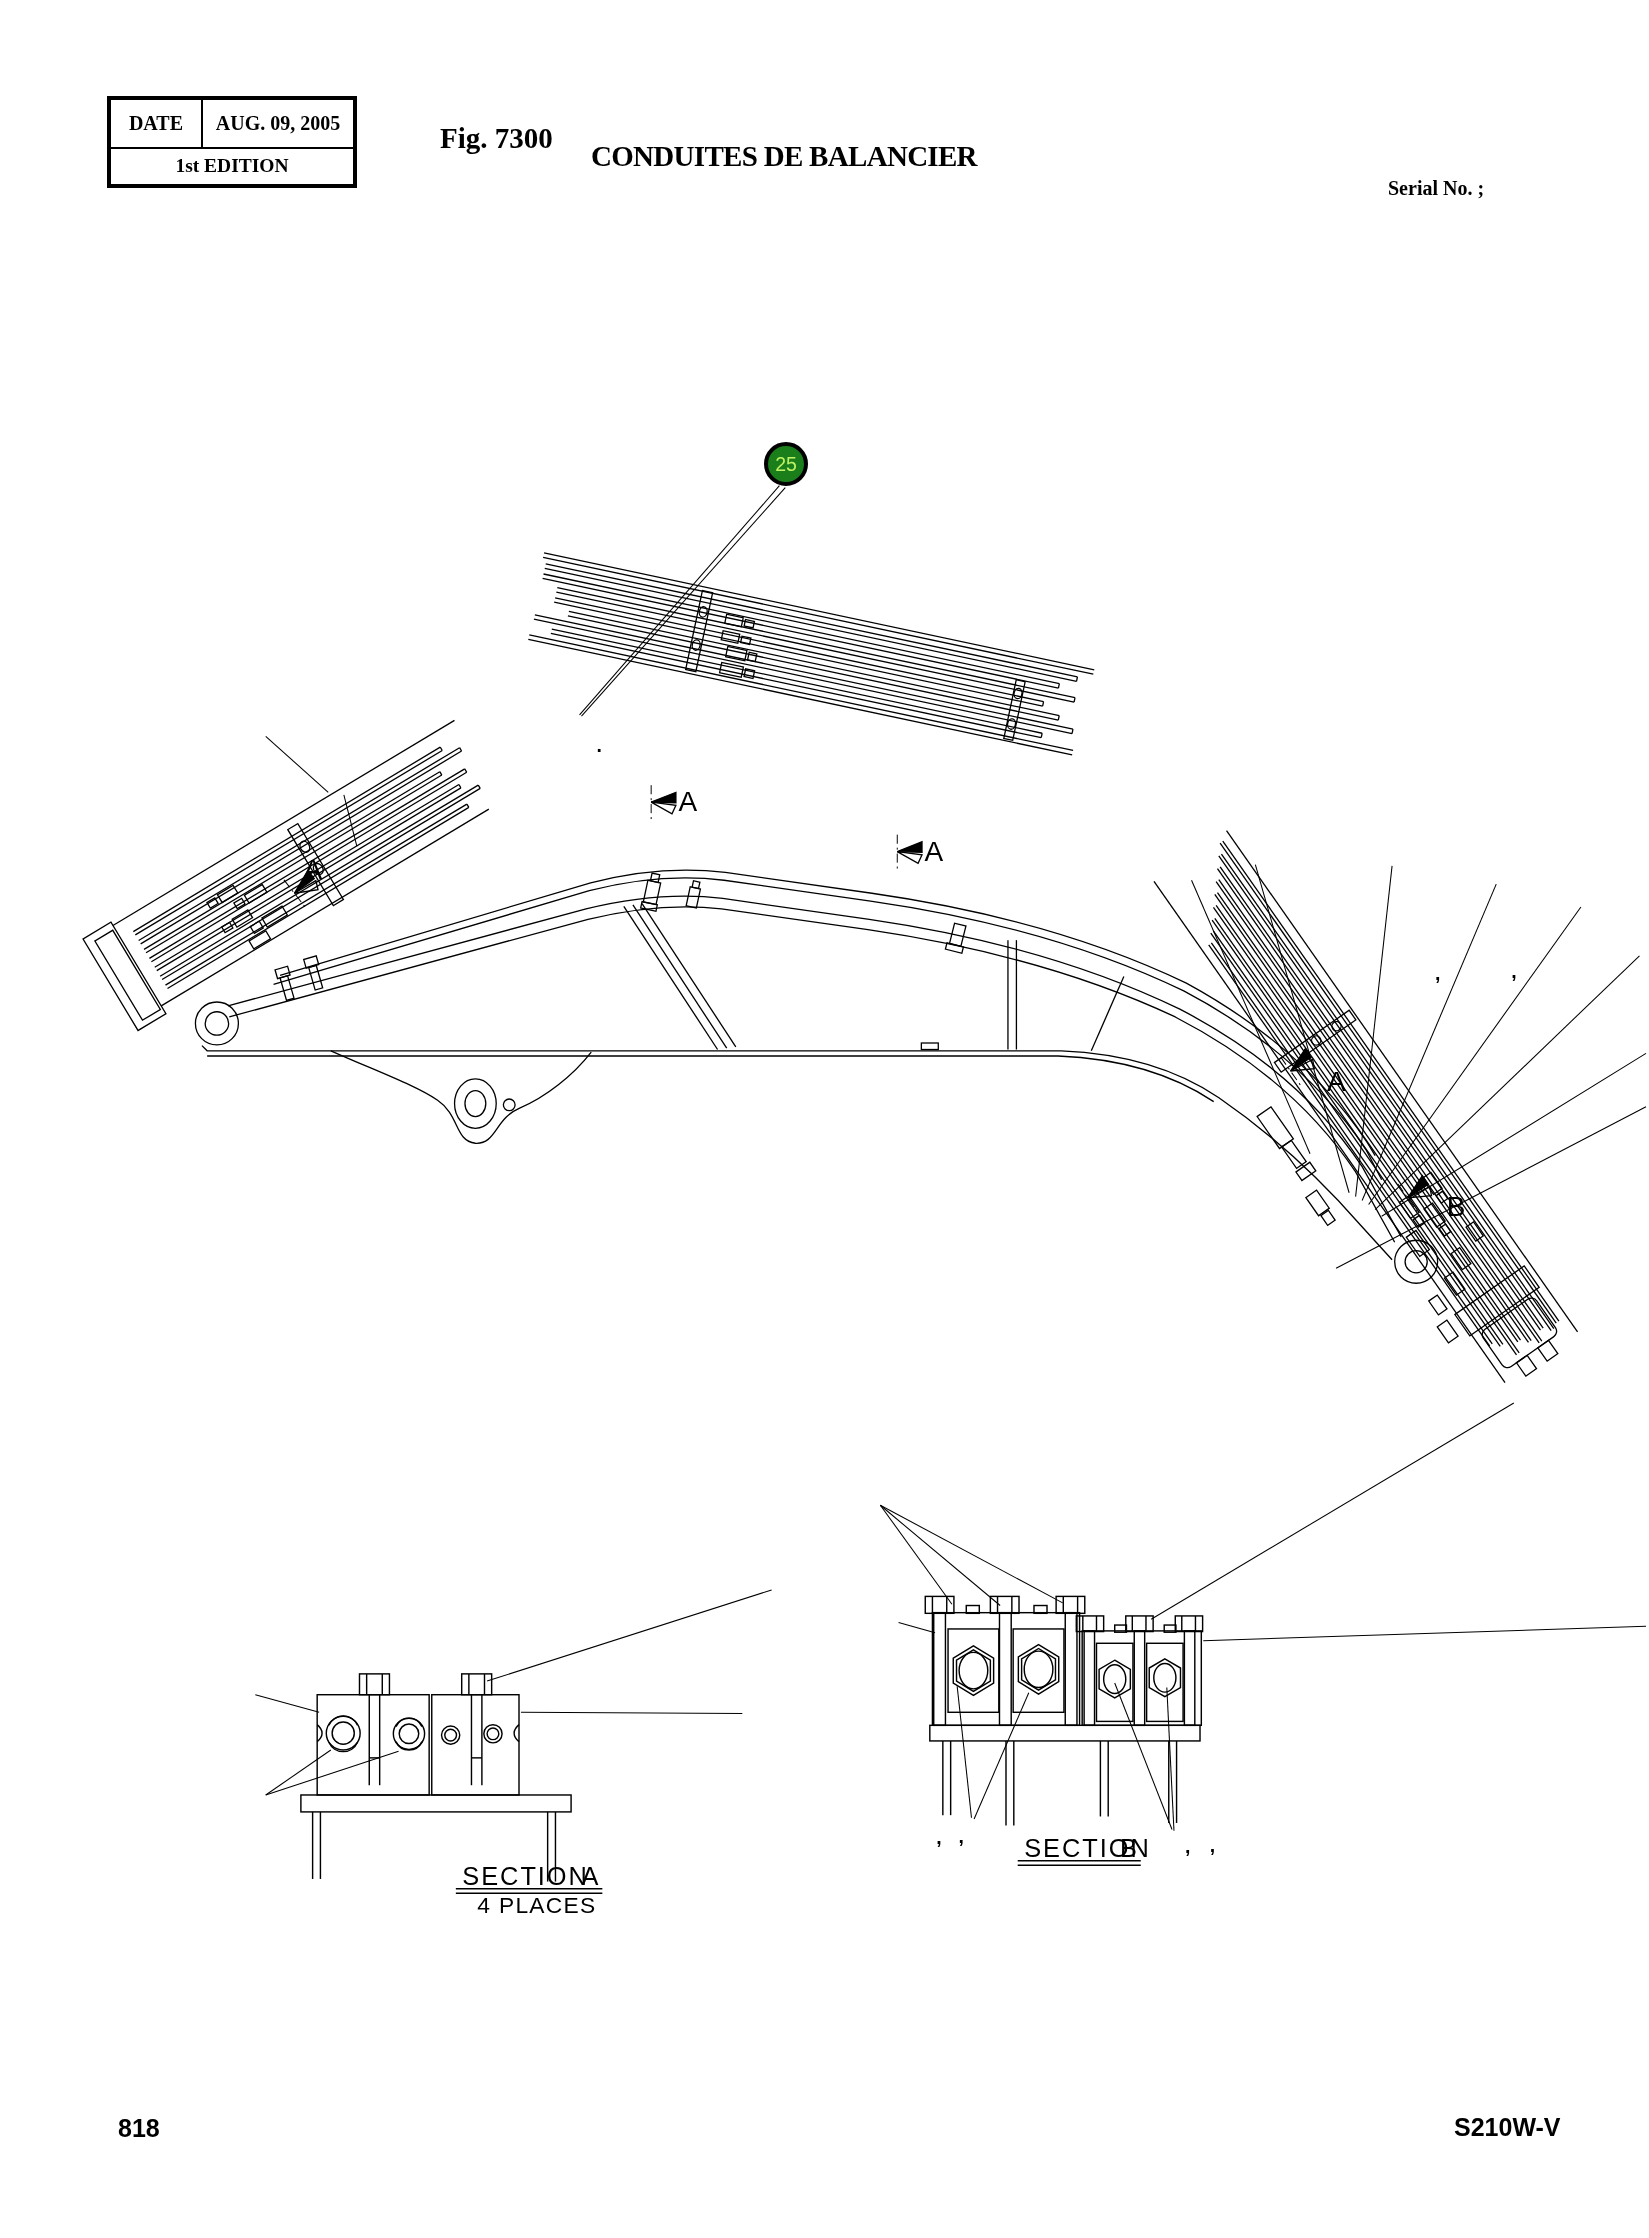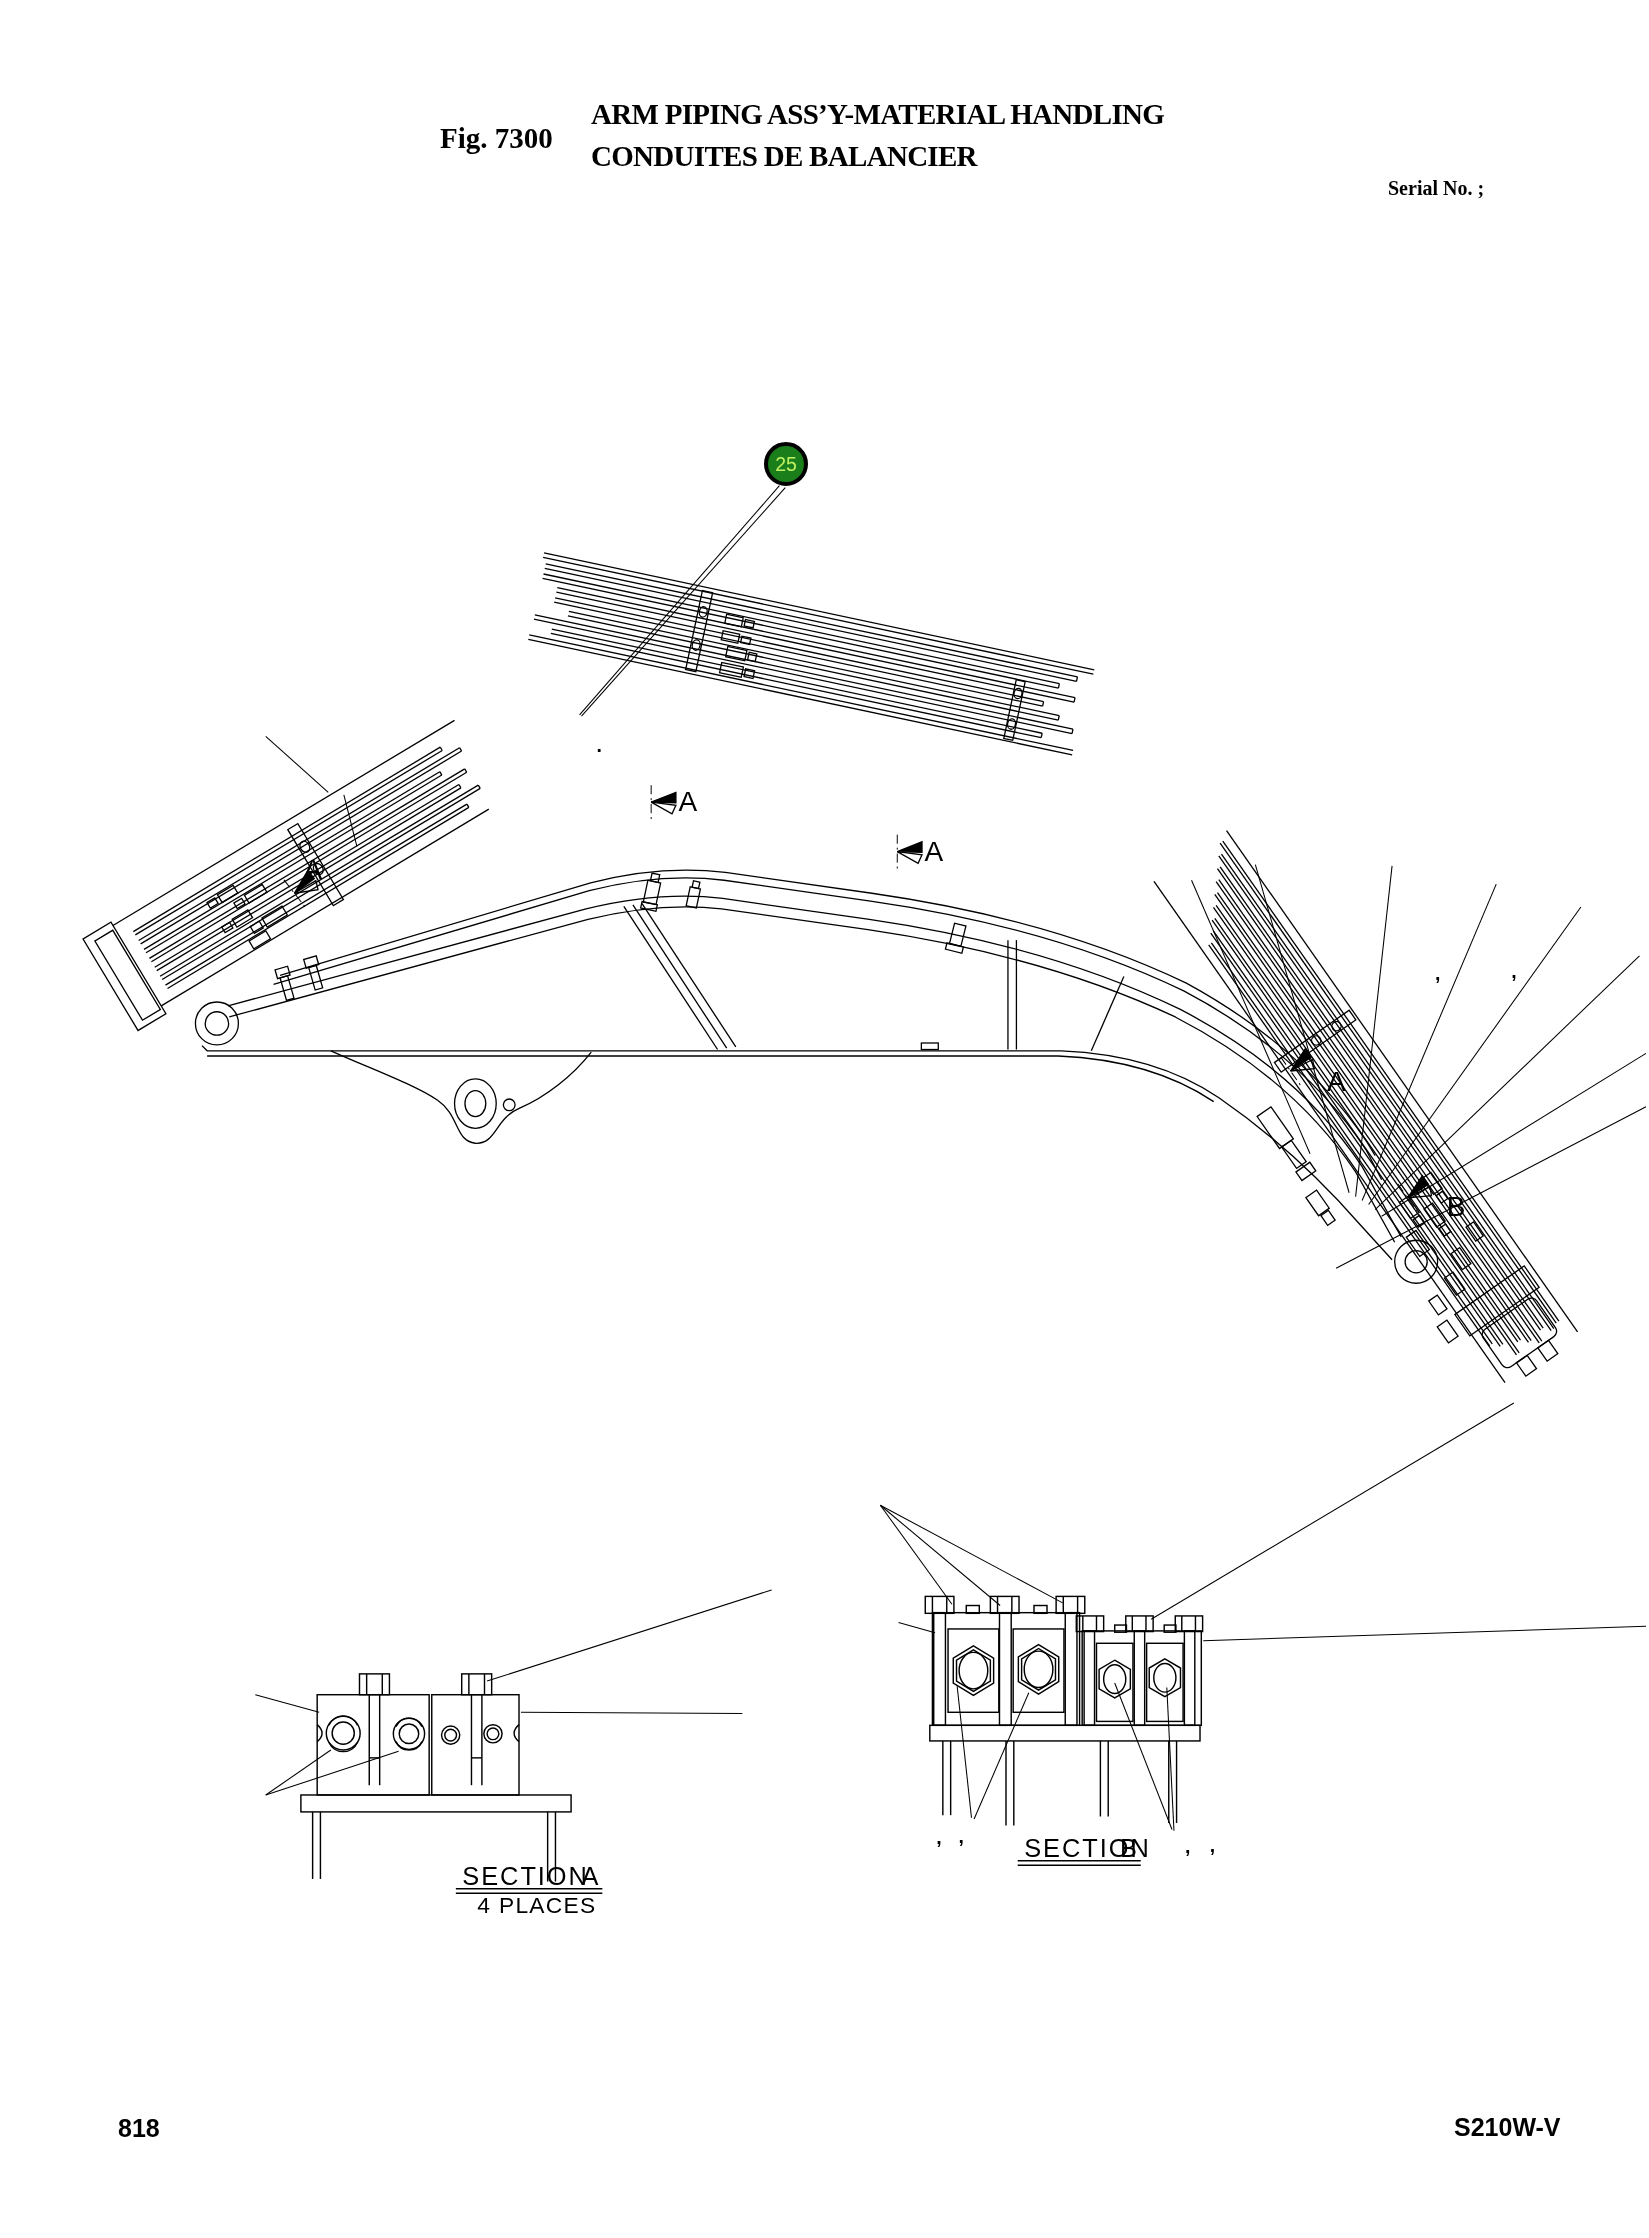--- a/index.html
+++ b/index.html
@@ -30,22 +30,28 @@
   .secttitle{font-size:39px;letter-spacing:3px;}
   .sectnote{font-size:35px;letter-spacing:2px;}
   .mkr{font-size:43px;}
   .tinymark{font-size:30px;font-weight:bold;}
 </style>
 </head>
 <body>
 
 <div id="page">
 
+  <div id="datebox">
+    <div class="row1">
+      <div class="cell-label">DATE</div>
+      <div class="cell-value">AUG. 09, 2005</div>
+    </div>
+    <div class="row2">1st EDITION</div>
+  </div>
   <div id="figlabel">Fig. 7300</div>
-  <div id="title1">ARM PIPING ASS’Y-MATERIAL HANDLING</div>
   <div id="title2">CONDUITES DE BALANCIER</div>
   <div id="serial">Serial No. ;</div>
 
   <svg id="art" viewBox="0 0 2534 3439">
     <g stroke="#000" stroke-width="2" fill="none">
 
       <g transform="translate(838,866) rotate(12)">
         <line x1="-6" y1="-16" x2="858" y2="-16"></line>
         <line x1="-6" y1="-9" x2="858" y2="-9"></line>
         <line x1="-2" y1="112" x2="852" y2="112"></line>

